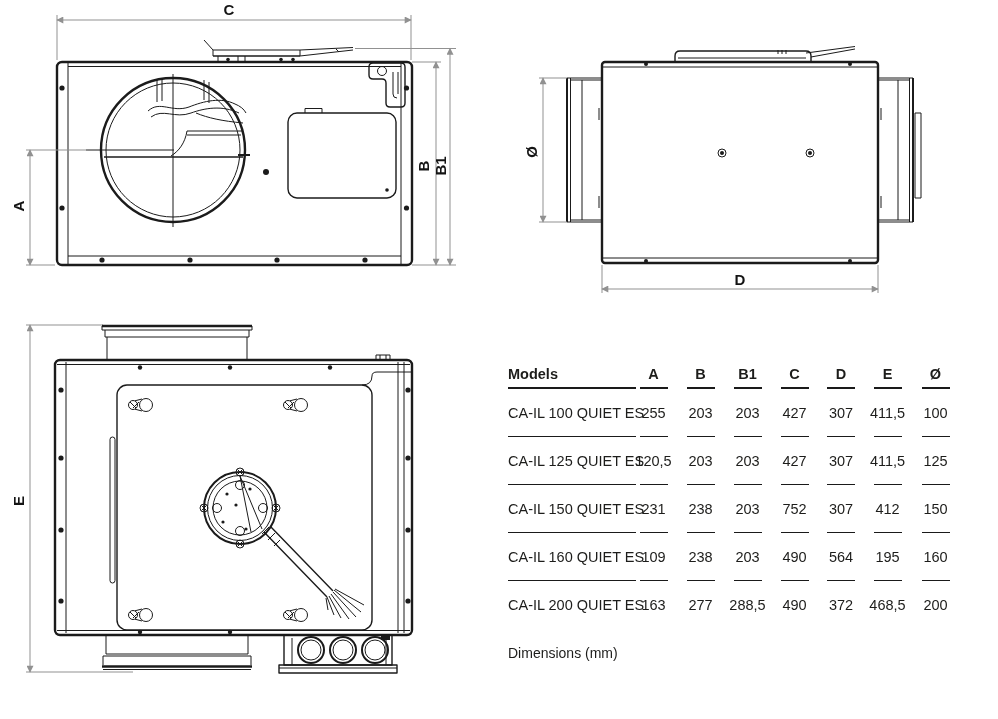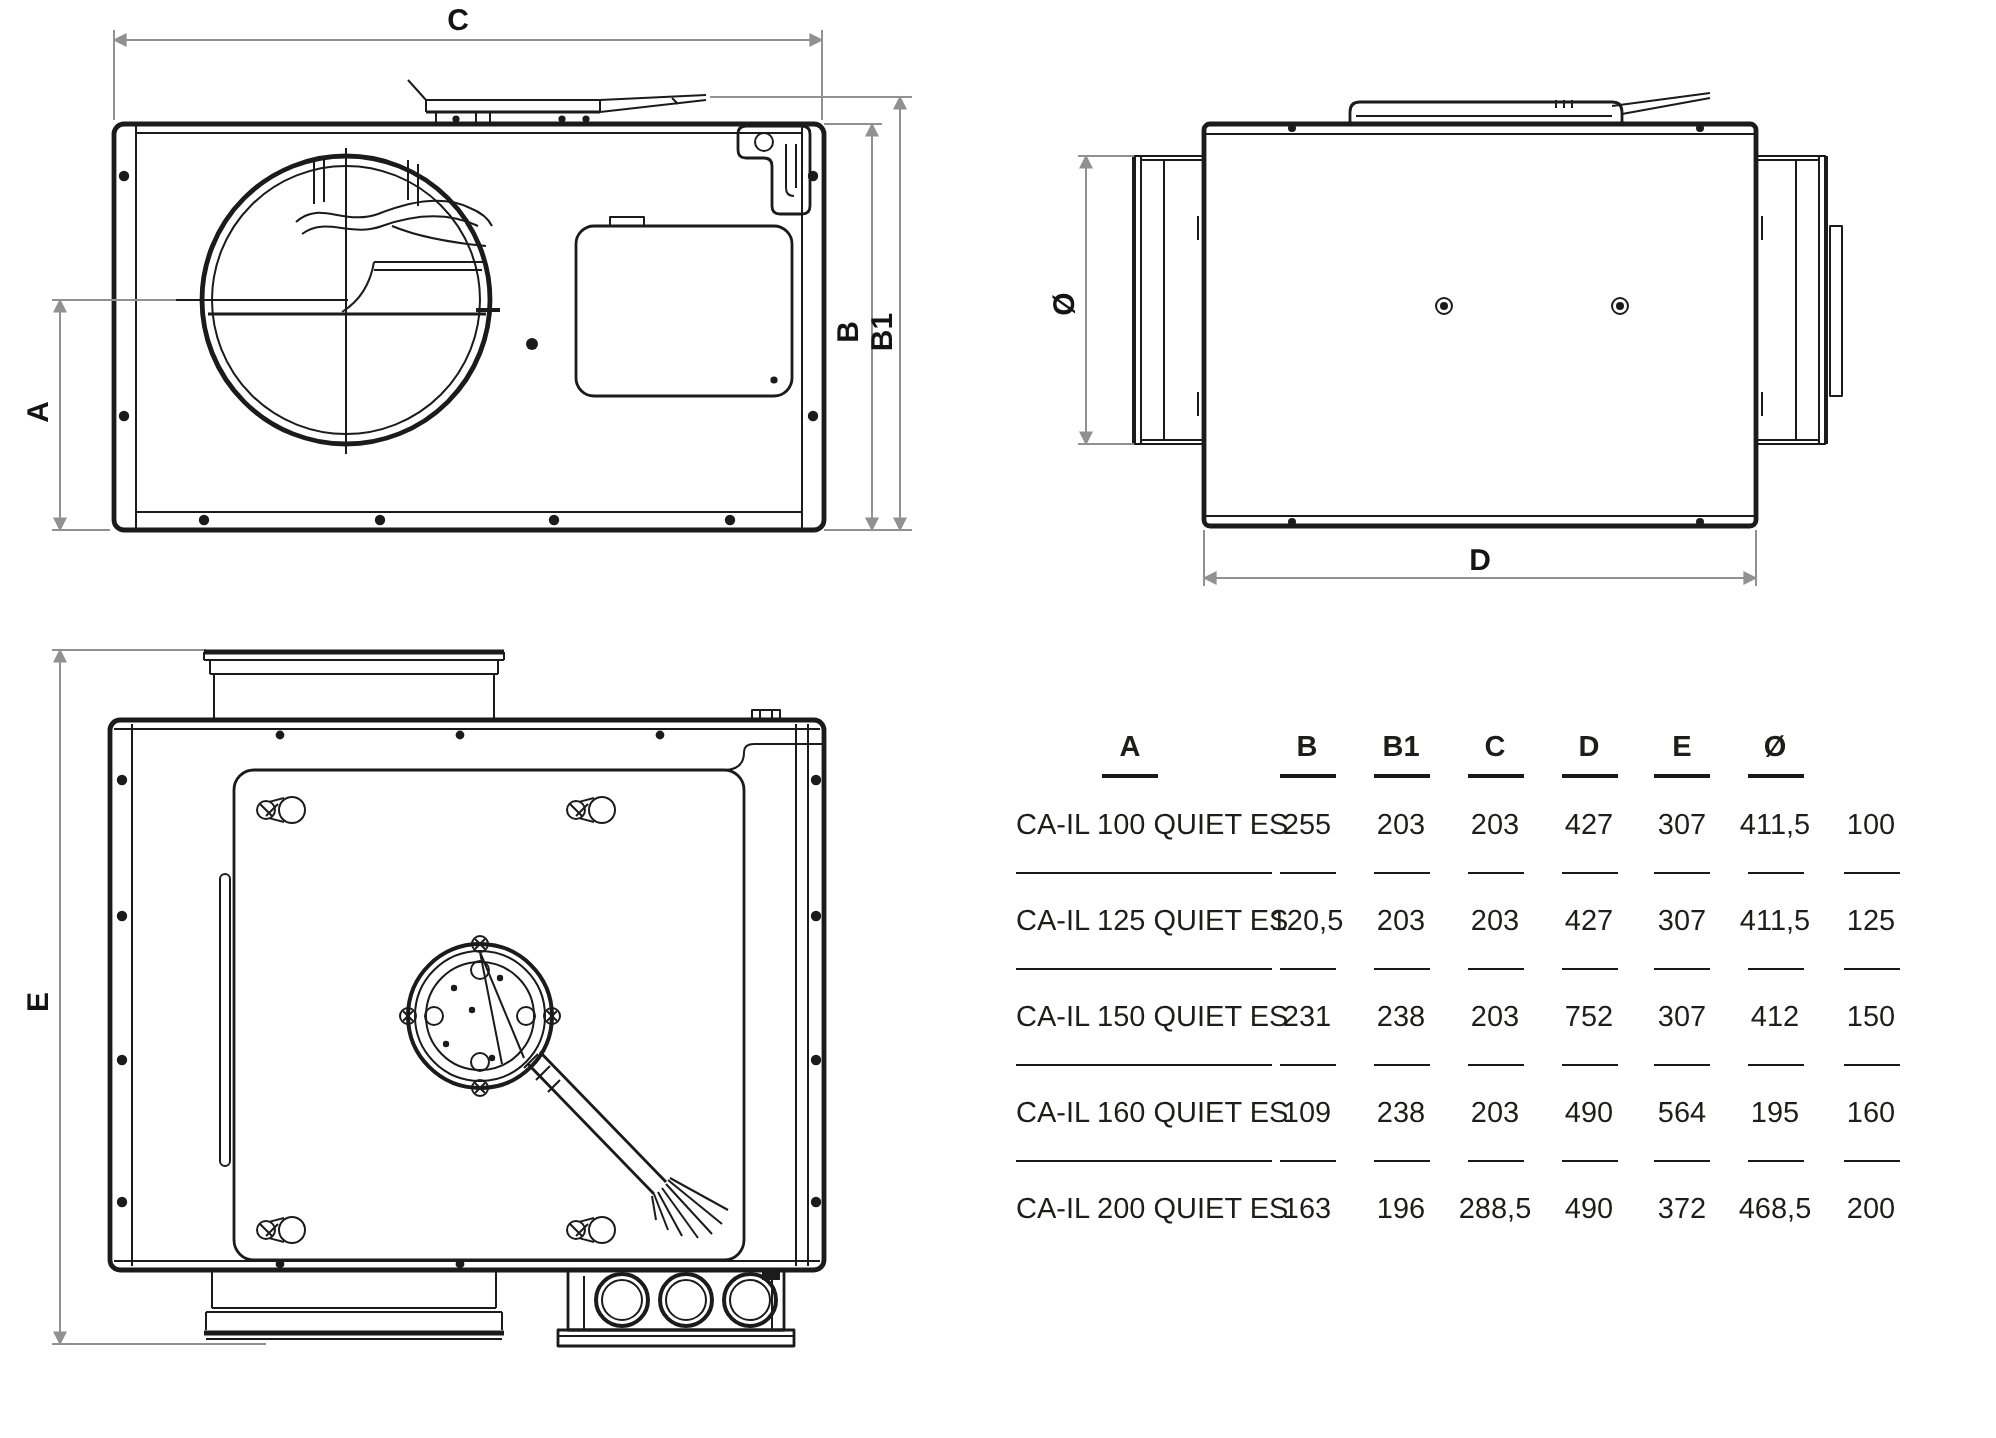--- a/index.html
+++ b/index.html
@@ -298,20 +298,21 @@
     <g>
       <path class="ln sw1" d="M106,317 V336 M248,317 V336 M106,336 H248"></path>
       <path class="ln sw1" d="M103,338 H251 M103,338 V347 M251,338 V347"></path>
       <path class="ln sw25" d="M102,348.5 H252"></path>
       <path class="ln sw1" d="M103,351.5 H251"></path>
     </g>
   </svg>
 
   <div class="dim-table">
     <div class="t-row t-head">
+      <div class="t-cell models rule-m">Models</div>
       <div class="t-cell rule-n">A</div>
       <div class="t-cell rule-n">B</div>
       <div class="t-cell rule-n">B1</div>
       <div class="t-cell rule-n">C</div>
       <div class="t-cell rule-n">D</div>
       <div class="t-cell rule-n">E</div>
       <div class="t-cell rule-n">Ø</div>
     </div>
 
     <div class="t-row">
@@ -354,23 +355,24 @@
       <div class="t-cell rule-n">203</div>
       <div class="t-cell rule-n">490</div>
       <div class="t-cell rule-n">564</div>
       <div class="t-cell rule-n">195</div>
       <div class="t-cell rule-n">160</div>
     </div>
 
     <div class="t-row">
       <div class="t-cell models">CA-IL 200 QUIET ES</div>
       <div class="t-cell">163</div>
-      <div class="t-cell">196</div>
+      <div class="t-cell">277</div>
       <div class="t-cell">288,5</div>
       <div class="t-cell">490</div>
       <div class="t-cell">372</div>
       <div class="t-cell">468,5</div>
       <div class="t-cell">200</div>
     </div>
 
+    <div class="t-foot">Dimensions (mm)</div>
   </div>
 
 </div>
 
 </body></html>

